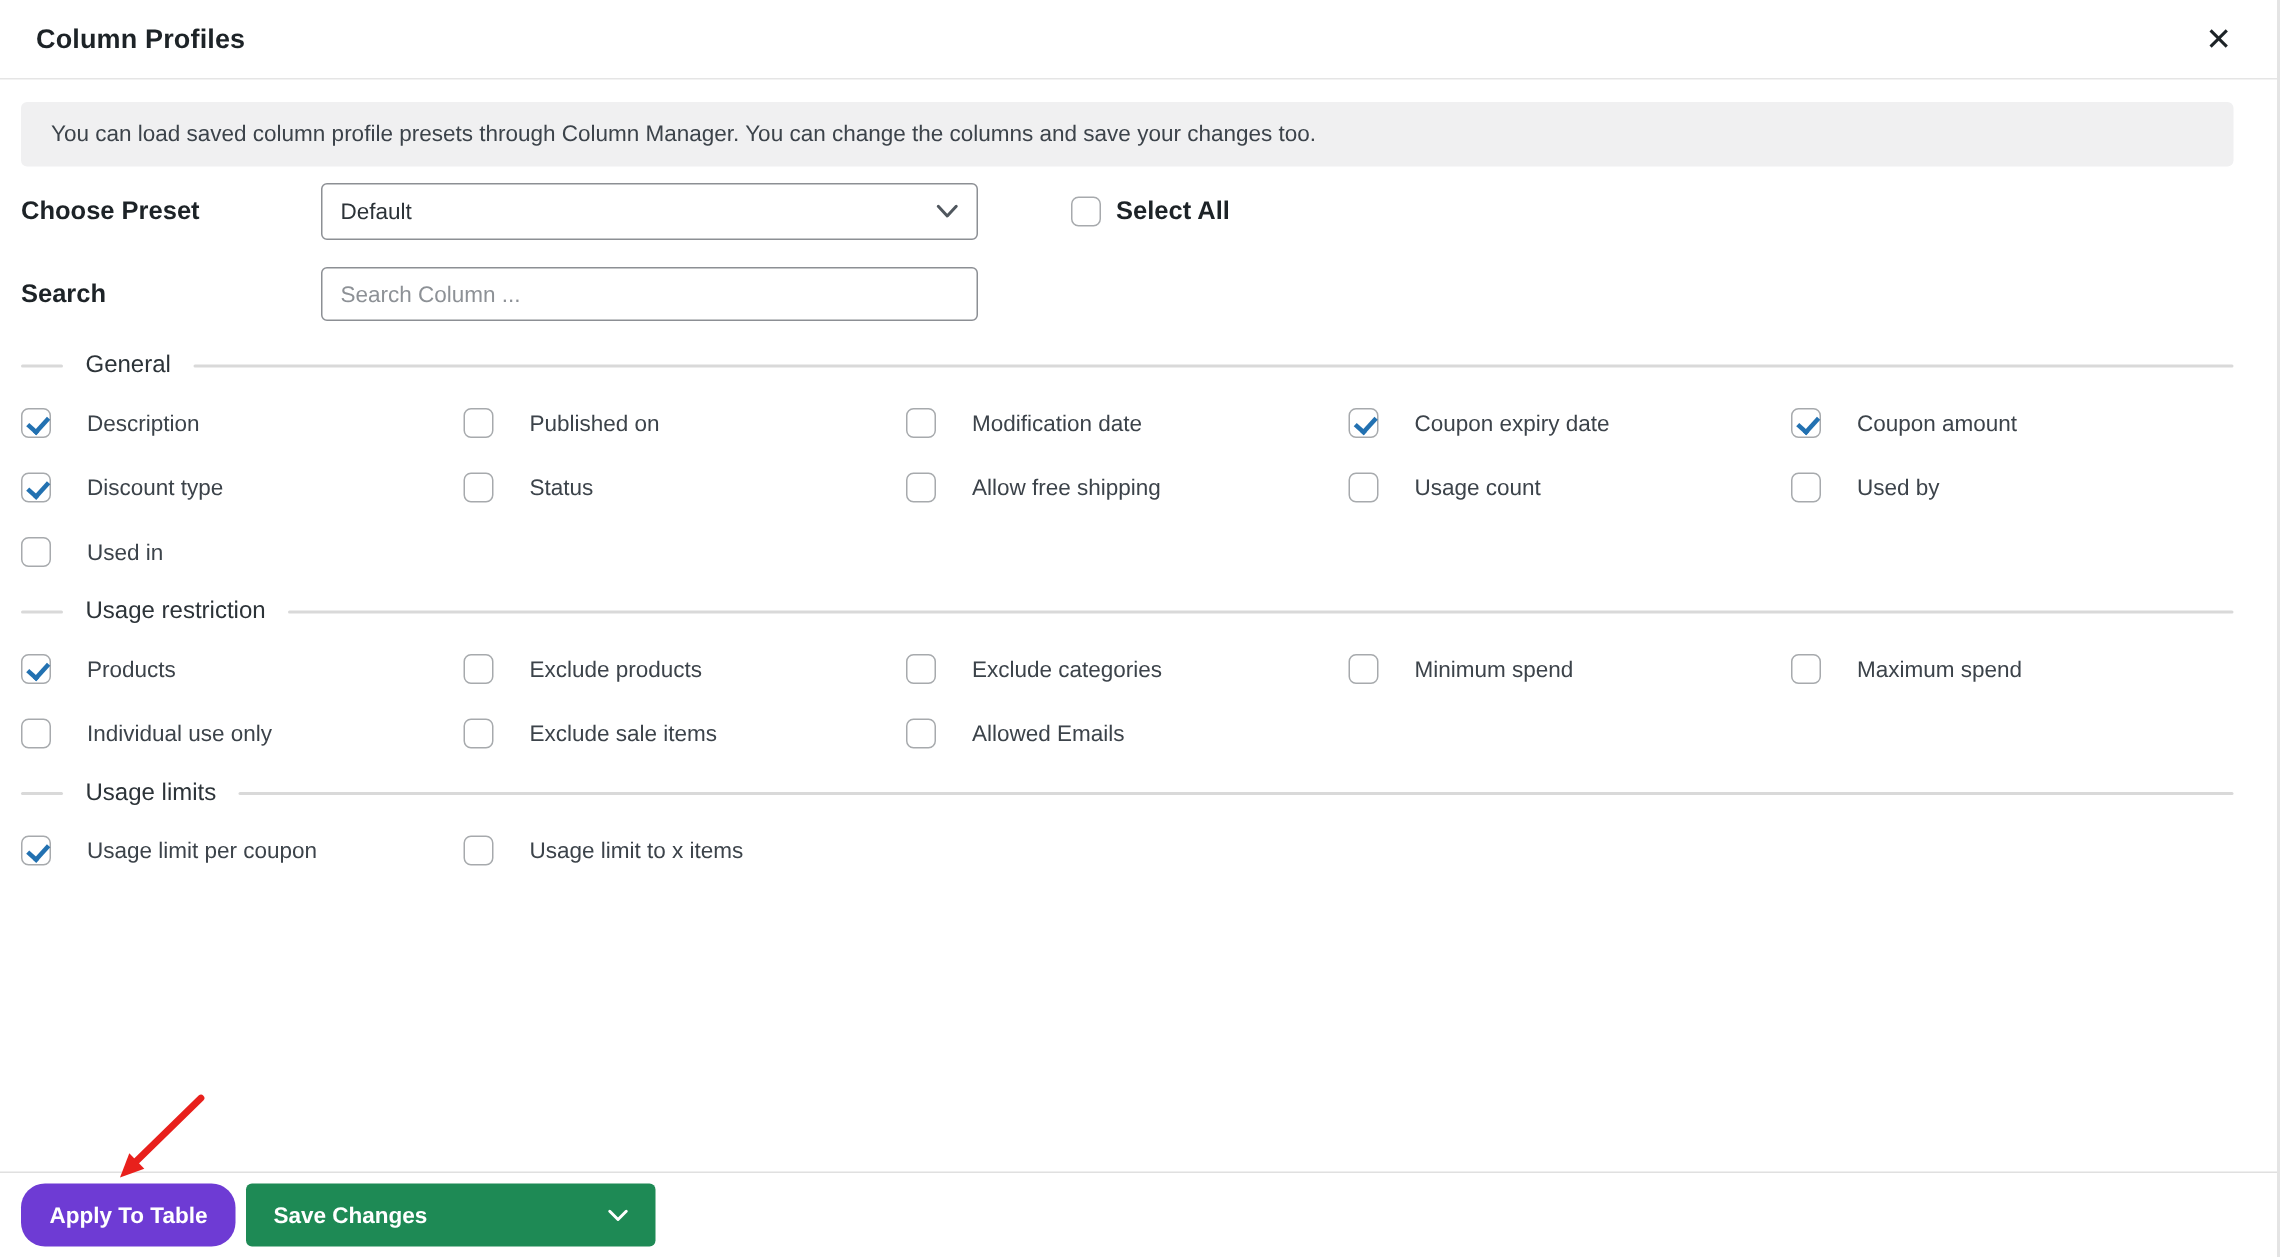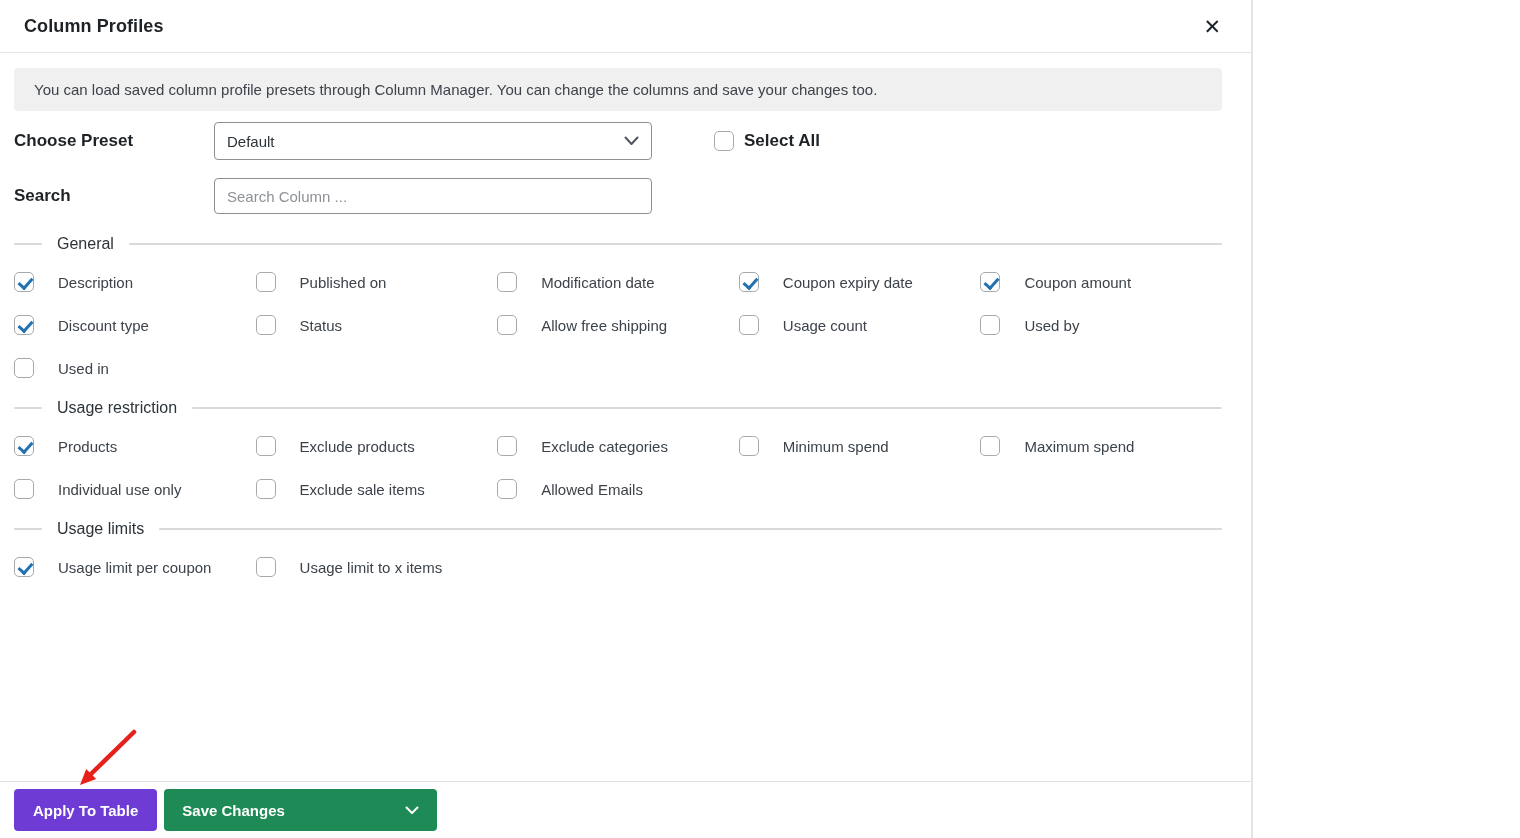--- a/index.html
+++ b/index.html
@@ -1,18 +1,18 @@
 <!DOCTYPE html>
 <html><head>
 <meta charset="utf-8">
 <style>
   * { margin:0; padding:0; box-sizing:border-box; }
   html,body { width:1520px; height:838px; }
   body { font-family:"Liberation Sans","DejaVu Sans",sans-serif; background:#fff; color:#3c434a; overflow:hidden; }
-  .page { position:relative; width:1253px; height:838px; display:flex; flex-direction:column; background:#fff; border-right:2px solid #e4e4e4; }
+  .page { position:relative; width:1520px; height:838px; display:flex; flex-direction:column; background:#fff; border-right:2px solid #e4e4e4; }
 
   
   .modal-header { flex:0 0 53px; display:flex; align-items:center; justify-content:space-between; padding:0 26px 0 24px; border-bottom:1px solid #e5e5e5; }
   .modal-title { font-size:18px; font-weight:700; color:#1d2327; letter-spacing:.1px; }
   .close-btn { background:none; border:none; font-size:21px; line-height:1; color:#1d2327; cursor:pointer; padding:4px; font-family:inherit; }
 
   
   .modal-body { flex:1 1 auto; padding:15px 29px 0 14px; }
   .banner { background:#f0f0f1; border-radius:4px; padding:13px 20px; font-size:15px; color:#3c434a; margin-bottom:11px; }
 
@@ -37,21 +37,21 @@
 
   .cb-grid { display:grid; grid-template-columns:repeat(5,1fr); row-gap:23px; margin-top:19px; margin-bottom:20px; }
   .cb-item { display:flex; align-items:center; gap:24px; cursor:pointer; }
   .cb { position:relative; width:20px; height:20px; flex:0 0 20px; border:1px solid #a7aaad; border-radius:5px; background:#fff; }
   .cb.checked::after { content:""; position:absolute; left:6px; top:2px; width:6px; height:11px; border-right:3px solid #2271b1; border-bottom:3px solid #2271b1; transform:rotate(42deg); }
   .cb-label { font-size:15px; color:#3c434a; }
 
   
   .modal-footer { flex:0 0 57px; border-top:1px solid #e0e0e0; display:flex; align-items:center; padding:0 14px; gap:7px; }
   .btn { border:none; border-radius:4px; height:42px; font-size:15px; font-weight:700; color:#fff; cursor:pointer; font-family:inherit; }
-  .btn-apply { background:#6e3bd4; padding:0 19px; }
+  .btn-apply { background:#6e3bd4; padding:0 19px;border-radius:16px; }
   .btn-save { background:#1e8a55; width:273px; display:flex; align-items:center; justify-content:space-between; padding:0 18px; }
 
   .arrow-annotation { position:absolute; left:64px; top:724px; pointer-events:none; }
 </style>
 </head>
 <body>
 
 <div class="page">
 
   <header class="modal-header">

